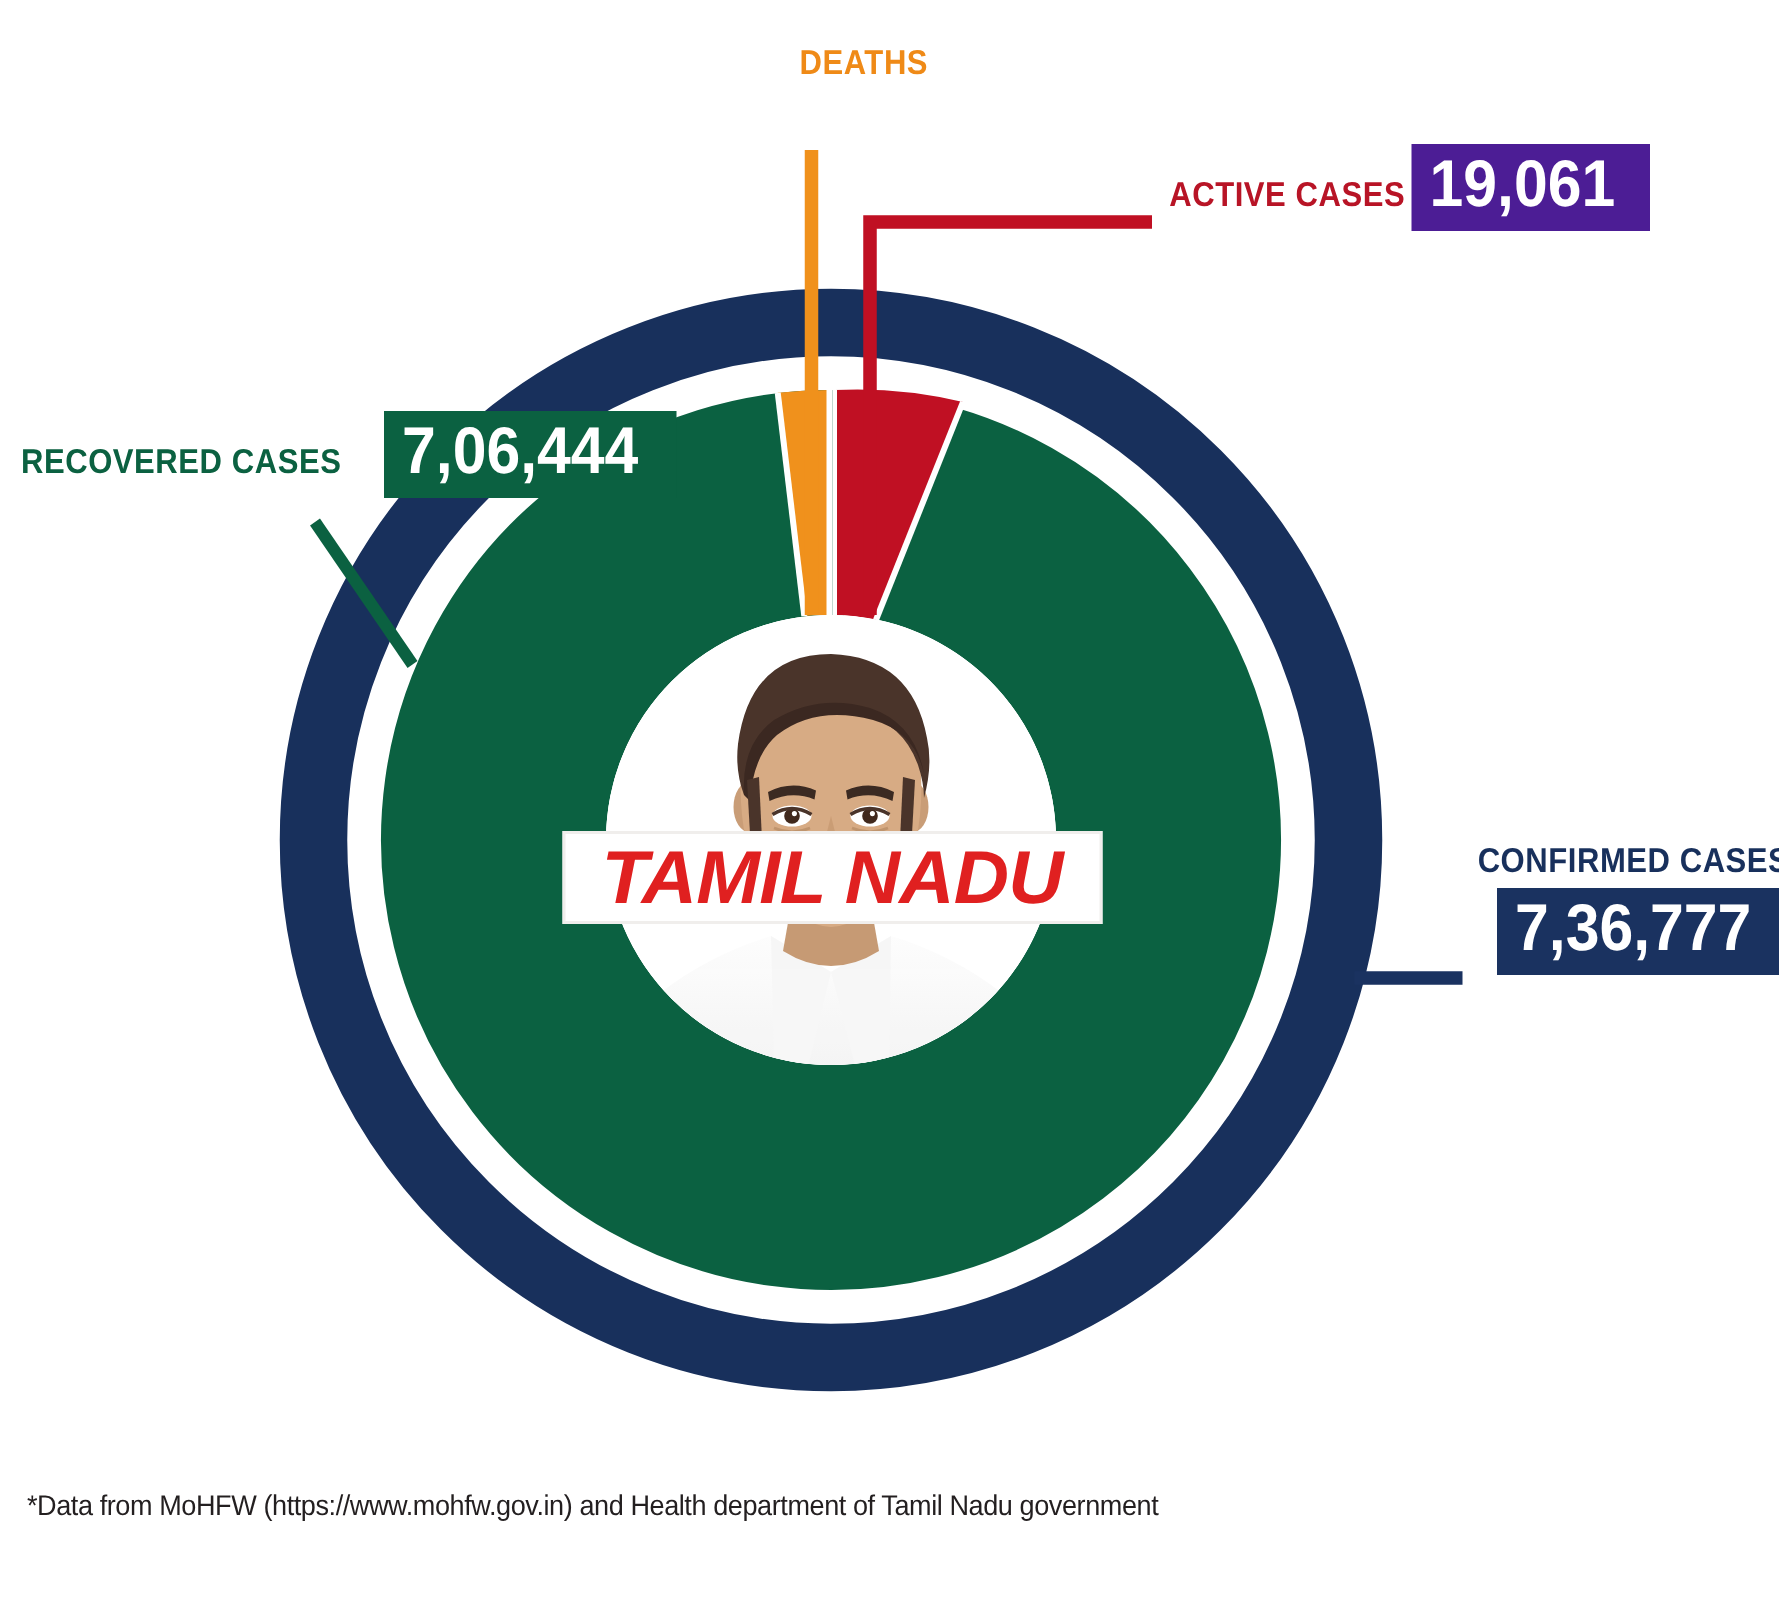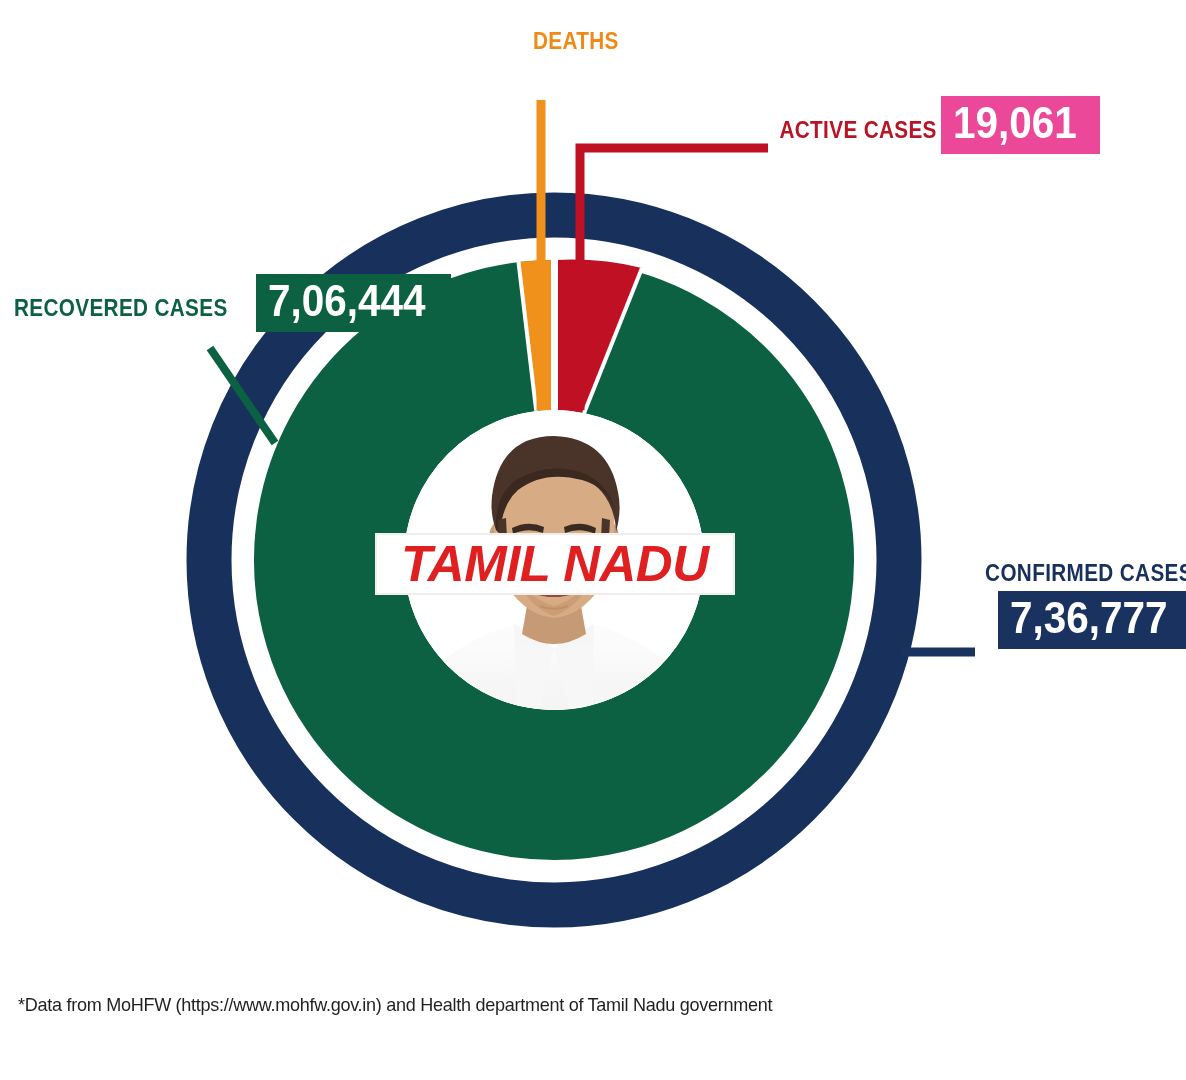--- a/index.html
+++ b/index.html
@@ -22,21 +22,21 @@
     background:#ffffff;
     overflow:hidden;
   }
   .portrait{
     position:absolute;left:0;top:0;width:300px;height:300px;
   }
 
   
   .state-plate{
     position:absolute;
-    left:375px;top:533px;
+    left:375px;top:554px;
     width:360px;height:62px;
     background:#ffffff;
     border:2px solid #f0eeec;
     display:flex;align-items:center;justify-content:center;
     box-sizing:border-box;
   }
   .state-plate span{
     font-family:"Liberation Sans", sans-serif;
     font-style:italic;
     font-weight:bold;
@@ -75,21 +75,21 @@
   }
 
   
   #deaths-callout{left:533px;top:30px;}
   #deaths-callout .cap{color:#ef8a17;transform-origin:left center;}
   #deaths-callout .valbox{background:#f0911c;margin-top:6px;}
 
   
   #active-callout{left:762px;top:90px;text-align:right;}
   #active-callout .cap{color:#b81426;transform-origin:right center;display:inline-block;}
-  #active-callout .valbox{background:#ec4899;margin-top:6px;}
+  #active-callout .valbox{background:#4c1d95;margin-top:6px;}
 
   
   #recovered-callout{left:14px;top:268px;}
   #recovered-callout .cap{color:#0b6141;transform-origin:left center;display:inline-block;}
   #recovered-callout .valbox{background:#0b6141;margin-top:6px;}
 
   
   #confirmed-callout{left:962px;top:562px;text-align:right;}
   #confirmed-callout .cap{color:#18305c;transform-origin:right center;display:inline-block;}
   #confirmed-callout .valbox{background:#1a3260;margin-top:6px;}

